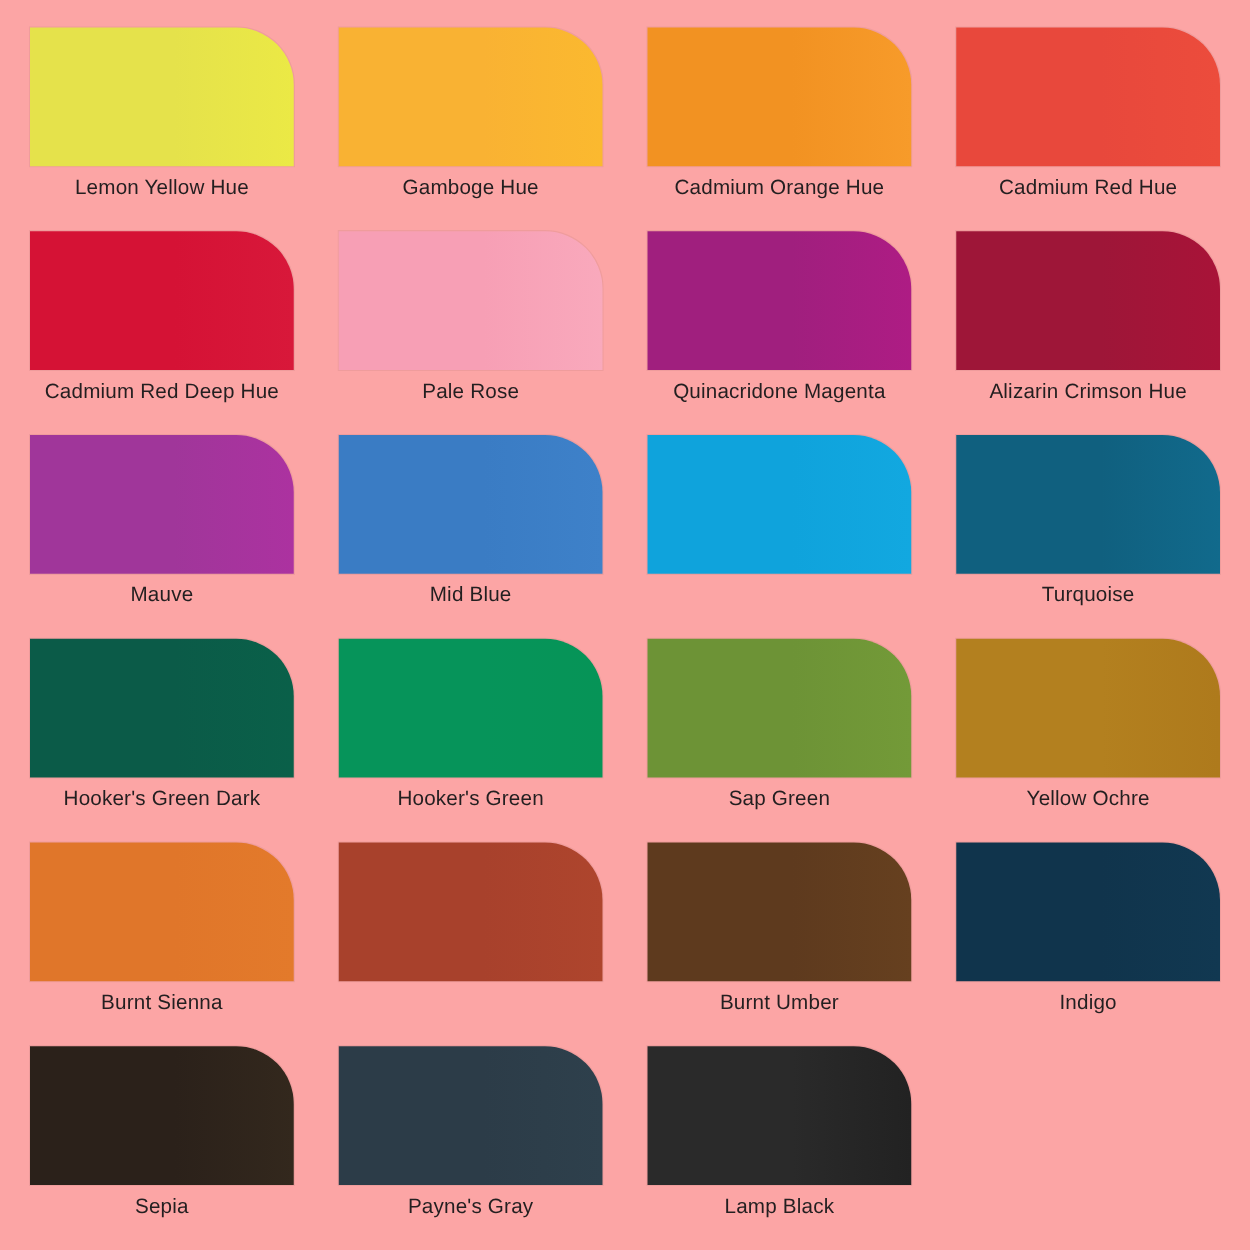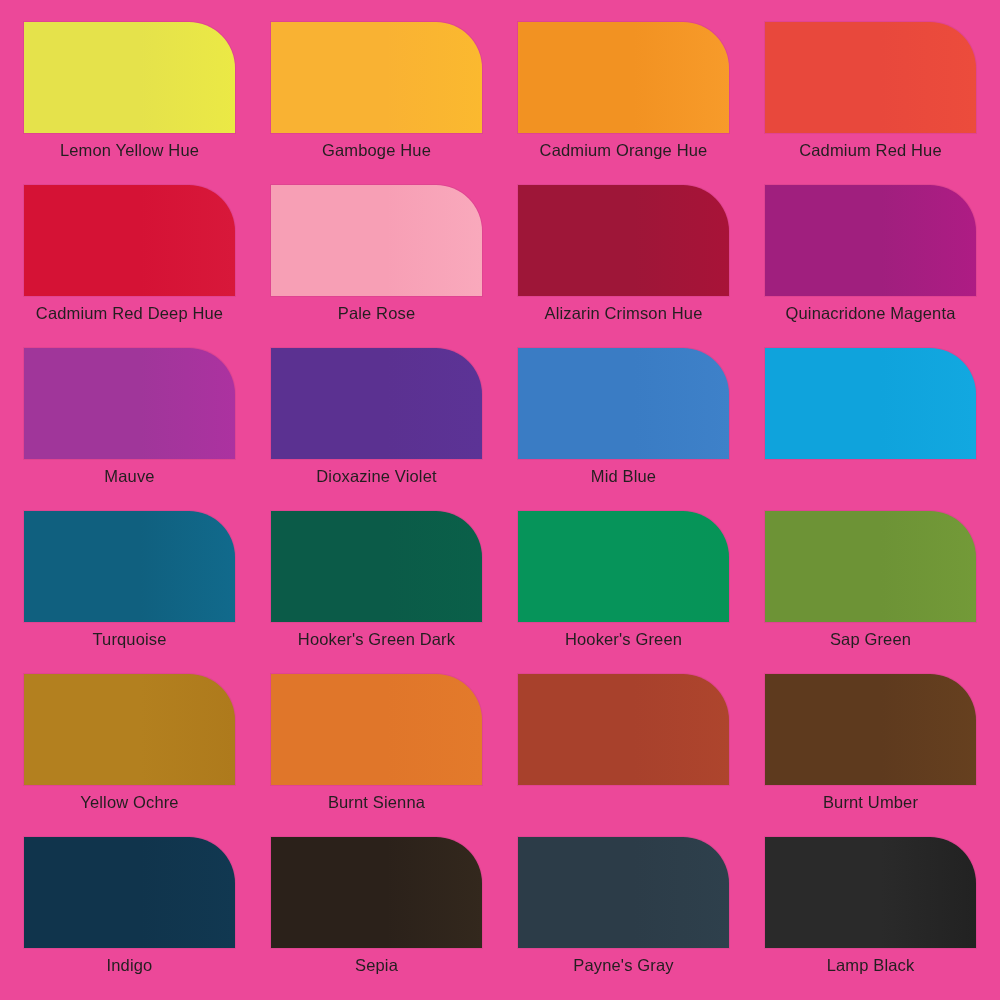--- a/index.html
+++ b/index.html
@@ -13,21 +13,21 @@
     height: 1000px;
     font-family: "Liberation Sans", sans-serif;
     -webkit-font-smoothing: antialiased;
     overflow: hidden;
   }
 
   #swatch-chart {
     position: relative;
     width: 1000px;
     height: 1000px;
-    background: #ec4899;
+    background: #fca5a5;
     box-sizing: border-box;
   }
 
   .swatch-grid {
     position: absolute;
     left: 0;
     top: 0;
     width: 1000px;
     height: 1000px;
     display: grid;
@@ -105,34 +105,30 @@
       </div>
       <div class="swatch-cell">
         <div class="swatch-chip" style="background: linear-gradient(to right, rgb(213, 18, 53) 0%, rgb(213, 18, 53) 55%, rgb(216, 24, 58) 100%);"></div>
         <div class="swatch-label">Cadmium Red Deep Hue</div>
       </div>
       <div class="swatch-cell">
         <div class="swatch-chip" style="background: linear-gradient(to right, rgb(247, 159, 181) 0%, rgb(247, 159, 181) 55%, rgb(249, 169, 188) 100%);"></div>
         <div class="swatch-label">Pale Rose</div>
       </div>
       <div class="swatch-cell">
+        <div class="swatch-chip" style="background: linear-gradient(to right, rgb(160, 31, 126) 0%, rgb(160, 31, 126) 55%, rgb(174, 28, 132) 100%);"></div>
+        <div class="swatch-label">Quinacridone Magenta</div>
+      </div>
+      <div class="swatch-cell">
         <div class="swatch-chip" style="background: linear-gradient(to right, rgb(158, 22, 56) 0%, rgb(158, 22, 56) 55%, rgb(168, 19, 56) 100%);"></div>
         <div class="swatch-label">Alizarin Crimson Hue</div>
       </div>
       <div class="swatch-cell">
-        <div class="swatch-chip" style="background: linear-gradient(to right, rgb(160, 31, 126) 0%, rgb(160, 31, 126) 55%, rgb(174, 28, 132) 100%);"></div>
-        <div class="swatch-label">Quinacridone Magenta</div>
-      </div>
-      <div class="swatch-cell">
         <div class="swatch-chip" style="background: linear-gradient(to right, rgb(160, 54, 154) 0%, rgb(160, 54, 154) 55%, rgb(172, 50, 160) 100%);"></div>
         <div class="swatch-label">Mauve</div>
-      </div>
-      <div class="swatch-cell">
-        <div class="swatch-chip" style="background: linear-gradient(to right, rgb(91, 49, 145) 0%, rgb(91, 49, 145) 55%, rgb(92, 51, 150) 100%);"></div>
-        <div class="swatch-label">Dioxazine Violet</div>
       </div>
       <div class="swatch-cell">
         <div class="swatch-chip" style="background: linear-gradient(to right, rgb(58, 124, 196) 0%, rgb(58, 124, 196) 55%, rgb(62, 129, 201) 100%);"></div>
         <div class="swatch-label">Mid Blue</div>
       </div>
       <div class="swatch-cell">
         <div class="swatch-chip" style="background: linear-gradient(to right, rgb(15, 163, 220) 0%, rgb(15, 163, 220) 55%, rgb(18, 168, 224) 100%);"></div>
       </div>
       <div class="swatch-cell">
         <div class="swatch-chip" style="background: linear-gradient(to right, rgb(16, 96, 127) 0%, rgb(16, 96, 127) 55%, rgb(17, 106, 140) 100%);"></div>

